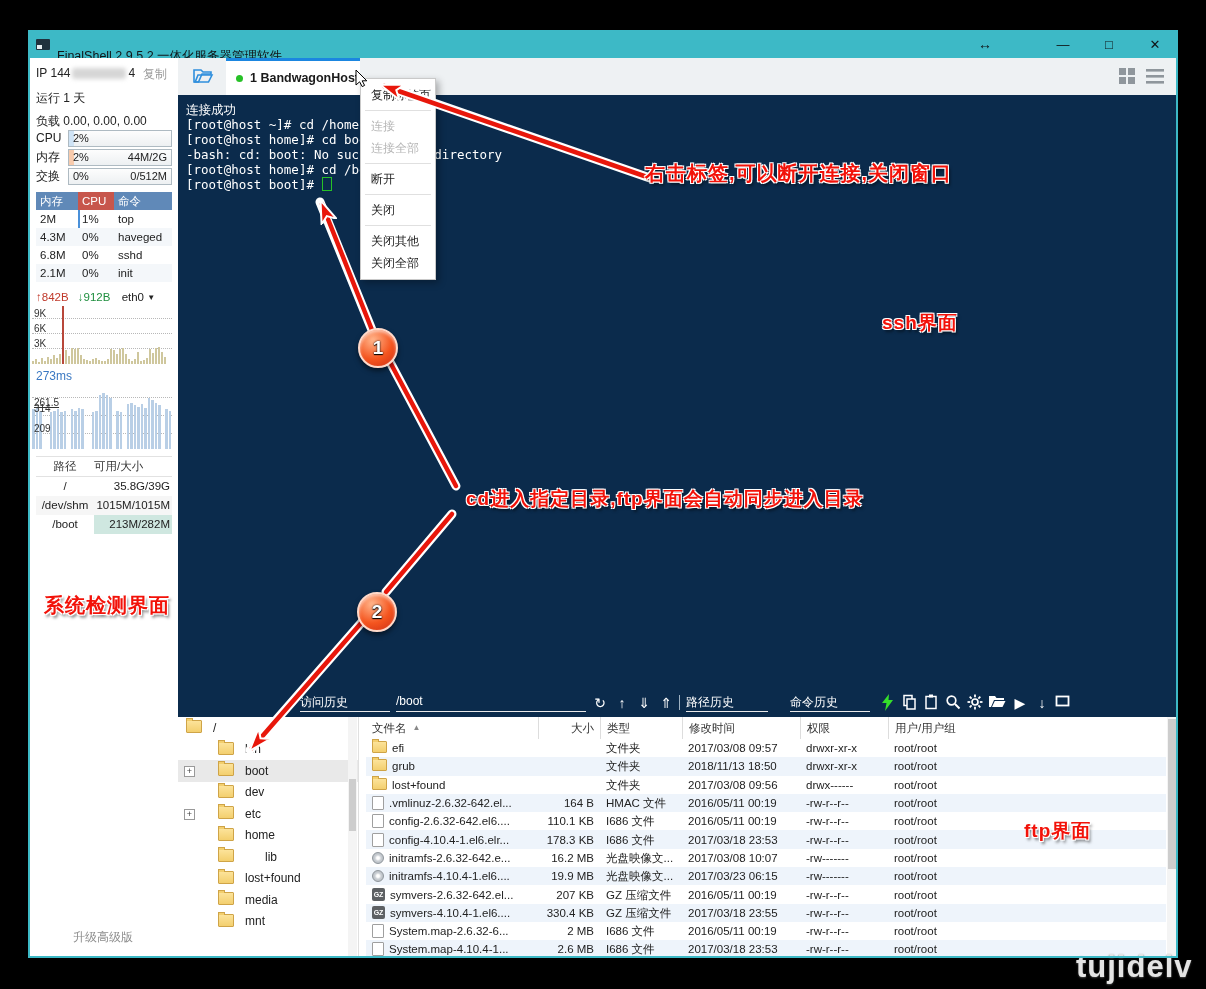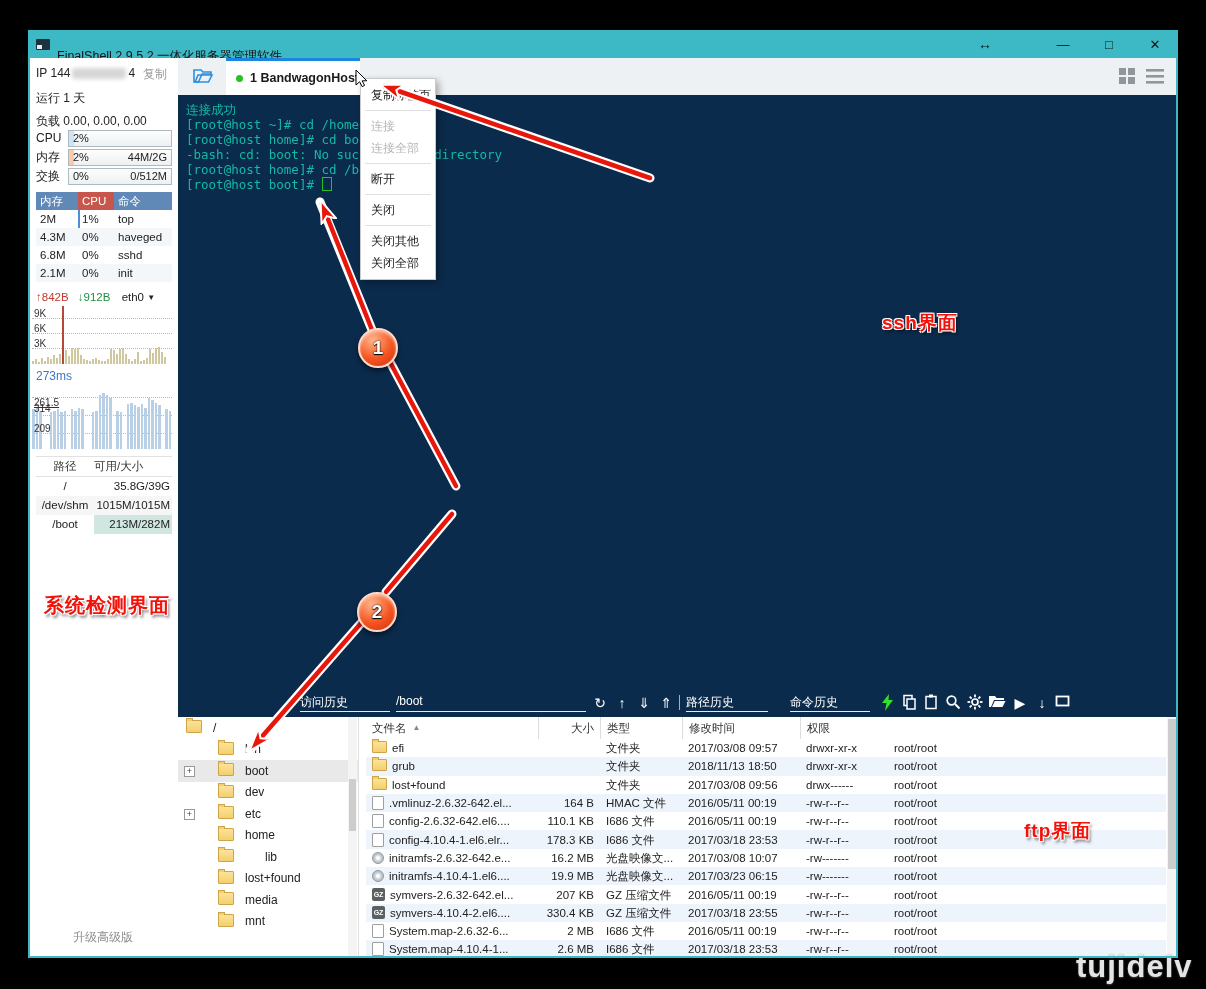--- a/index.html
+++ b/index.html
@@ -63,21 +63,21 @@
   
   .main{position:absolute;left:150px;top:28px;right:0;bottom:0;}
   .tabbar{position:absolute;left:0;top:0;right:0;height:37px;background:#eef1f3;}
   .openfolder-ico{position:absolute;left:14px;top:8px;}
   .tab{position:absolute;left:48px;top:0;width:134px;height:37px;background:#fff;border-top:3px solid #1b86e0;box-sizing:border-box;display:flex;align-items:center;}
   .tab-dot{width:7px;height:7px;border-radius:50%;background:#27c127;margin:0 7px 0 10px;}
   .tab-label{font-weight:bold;color:#1a1a1a;font-size:12.5px;white-space:nowrap;}
   .tab-icos{position:absolute;right:14px;top:10px;display:flex;gap:10px;}
 
   .terminal{position:absolute;left:0;top:37px;right:0;height:622px;background:#0b2b4c;}
-  .termtext{position:absolute;left:8px;top:7px;font-family:"DejaVu Sans Mono",monospace;font-size:12.5px;color:#14b8a6;}
+  .termtext{position:absolute;left:8px;top:7px;font-family:"DejaVu Sans Mono",monospace;font-size:12.5px;color:#ffffff;}
   .term-line{height:15px;line-height:15px;white-space:pre;}
   .term-cursor{display:inline-block;width:8px;height:12px;border:1px solid #27c127;vertical-align:-2px;margin-left:1px;}
 
   .termbar{position:absolute;left:0;bottom:0;right:0;height:26px;color:#fff;font-size:12px;}
   .tfield{position:absolute;top:3px;height:17px;border-bottom:1px solid #e9e9e9;color:#fff;white-space:nowrap;overflow:hidden;}
   .tb-ico{position:absolute;top:3px;width:18px;height:18px;text-align:center;font-size:14px;line-height:18px;color:#fff;}
   .tb-sep{position:absolute;top:4px;width:1px;height:15px;background:#9fb2c2;}
 
   .ftp{position:absolute;left:0;top:659px;right:0;bottom:0;background:#fff;}
   .tree{position:absolute;left:0;top:0;bottom:0;width:180px;border-right:1px solid #e0e0e0;overflow:hidden;font-size:12px;color:#222;}
@@ -500,20 +500,21 @@
         <div class="tree-scroll">
             <div class="tree-thumb"></div>
           </div>
         <div class="filetable">
           <div class="fth-row">
               <div class="fth fcol0">文件名<span class="sortarrow">▲</span></div>
               <div class="fth fcol1">大小</div>
               <div class="fth fcol2">类型</div>
               <div class="fth fcol3">修改时间</div>
               <div class="fth fcol4">权限</div>
+              <div class="fth fcol5">用户/用户组</div>
             </div>
           <div>
               <div class="ftr">
                 <div class="ftd fcol0">
                   <span class="ficon folder"></span>
                   <span>efi</span>
                 </div>
                 <div class="ftd fcol1"></div>
                 <div class="ftd fcol2">文件夹</div>
                 <div class="ftd fcol3">2017/03/08 09:57</div>
@@ -604,21 +605,21 @@
                 </div>
                 <div class="ftd fcol1">207 KB</div>
                 <div class="ftd fcol2">GZ 压缩文件</div>
                 <div class="ftd fcol3">2016/05/11 00:19</div>
                 <div class="ftd fcol4">-rw-r--r--</div>
                 <div class="ftd fcol5">root/root</div>
               </div>
               <div class="ftr alt">
                 <div class="ftd fcol0">
                   <span class="ficon gz">GZ</span>
-                  <span>symvers-4.10.4-2.el6....</span>
+                  <span>symvers-4.10.4-1.el6....</span>
                 </div>
                 <div class="ftd fcol1">330.4 KB</div>
                 <div class="ftd fcol2">GZ 压缩文件</div>
                 <div class="ftd fcol3">2017/03/18 23:55</div>
                 <div class="ftd fcol4">-rw-r--r--</div>
                 <div class="ftd fcol5">root/root</div>
               </div>
               <div class="ftr">
                 <div class="ftd fcol0">
                   <span class="ficon file"></span>
@@ -662,21 +663,23 @@
       <div class="menu-item disabled">连接全部</div>
       <div class="menu-sep"></div>
       <div class="menu-item">断开</div>
       <div class="menu-sep"></div>
       <div class="menu-item">关闭</div>
       <div class="menu-sep"></div>
       <div class="menu-item">关闭其他</div>
       <div class="menu-item">关闭全部</div>
     </div>
 
+  <div class="red-ann" style="left:645px;top:160px;font-size:20px;">右击标签,可以断开连接,关闭窗口</div>
   <div class="red-ann" style="left:882px;top:310px;font-size:19px;">ssh界面</div>
+  <div class="red-ann" style="left:466px;top:486px;font-size:19px;">cd进入指定目录,ftp界面会自动同步进入目录</div>
   <div class="red-ann" style="left:44px;top:592px;font-size:20px;">系统检测界面</div>
   <div class="red-ann" style="left:1024px;top:818px;font-size:19px;">ftp界面</div>
 
   <svg class="overlay-svg" width="1206" height="989" viewBox="0 0 1206 989">
     <defs>
       <marker id="ah" markerWidth="30" markerHeight="24" refX="19" refY="10" orient="auto" markerUnits="userSpaceOnUse">
         <path d="M0,2 L23,10 L0,18 L6,10 z" fill="#e8170b" stroke="#fff" stroke-width="2"></path>
       </marker>
     </defs>
     <g stroke-linecap="round" fill="none">

